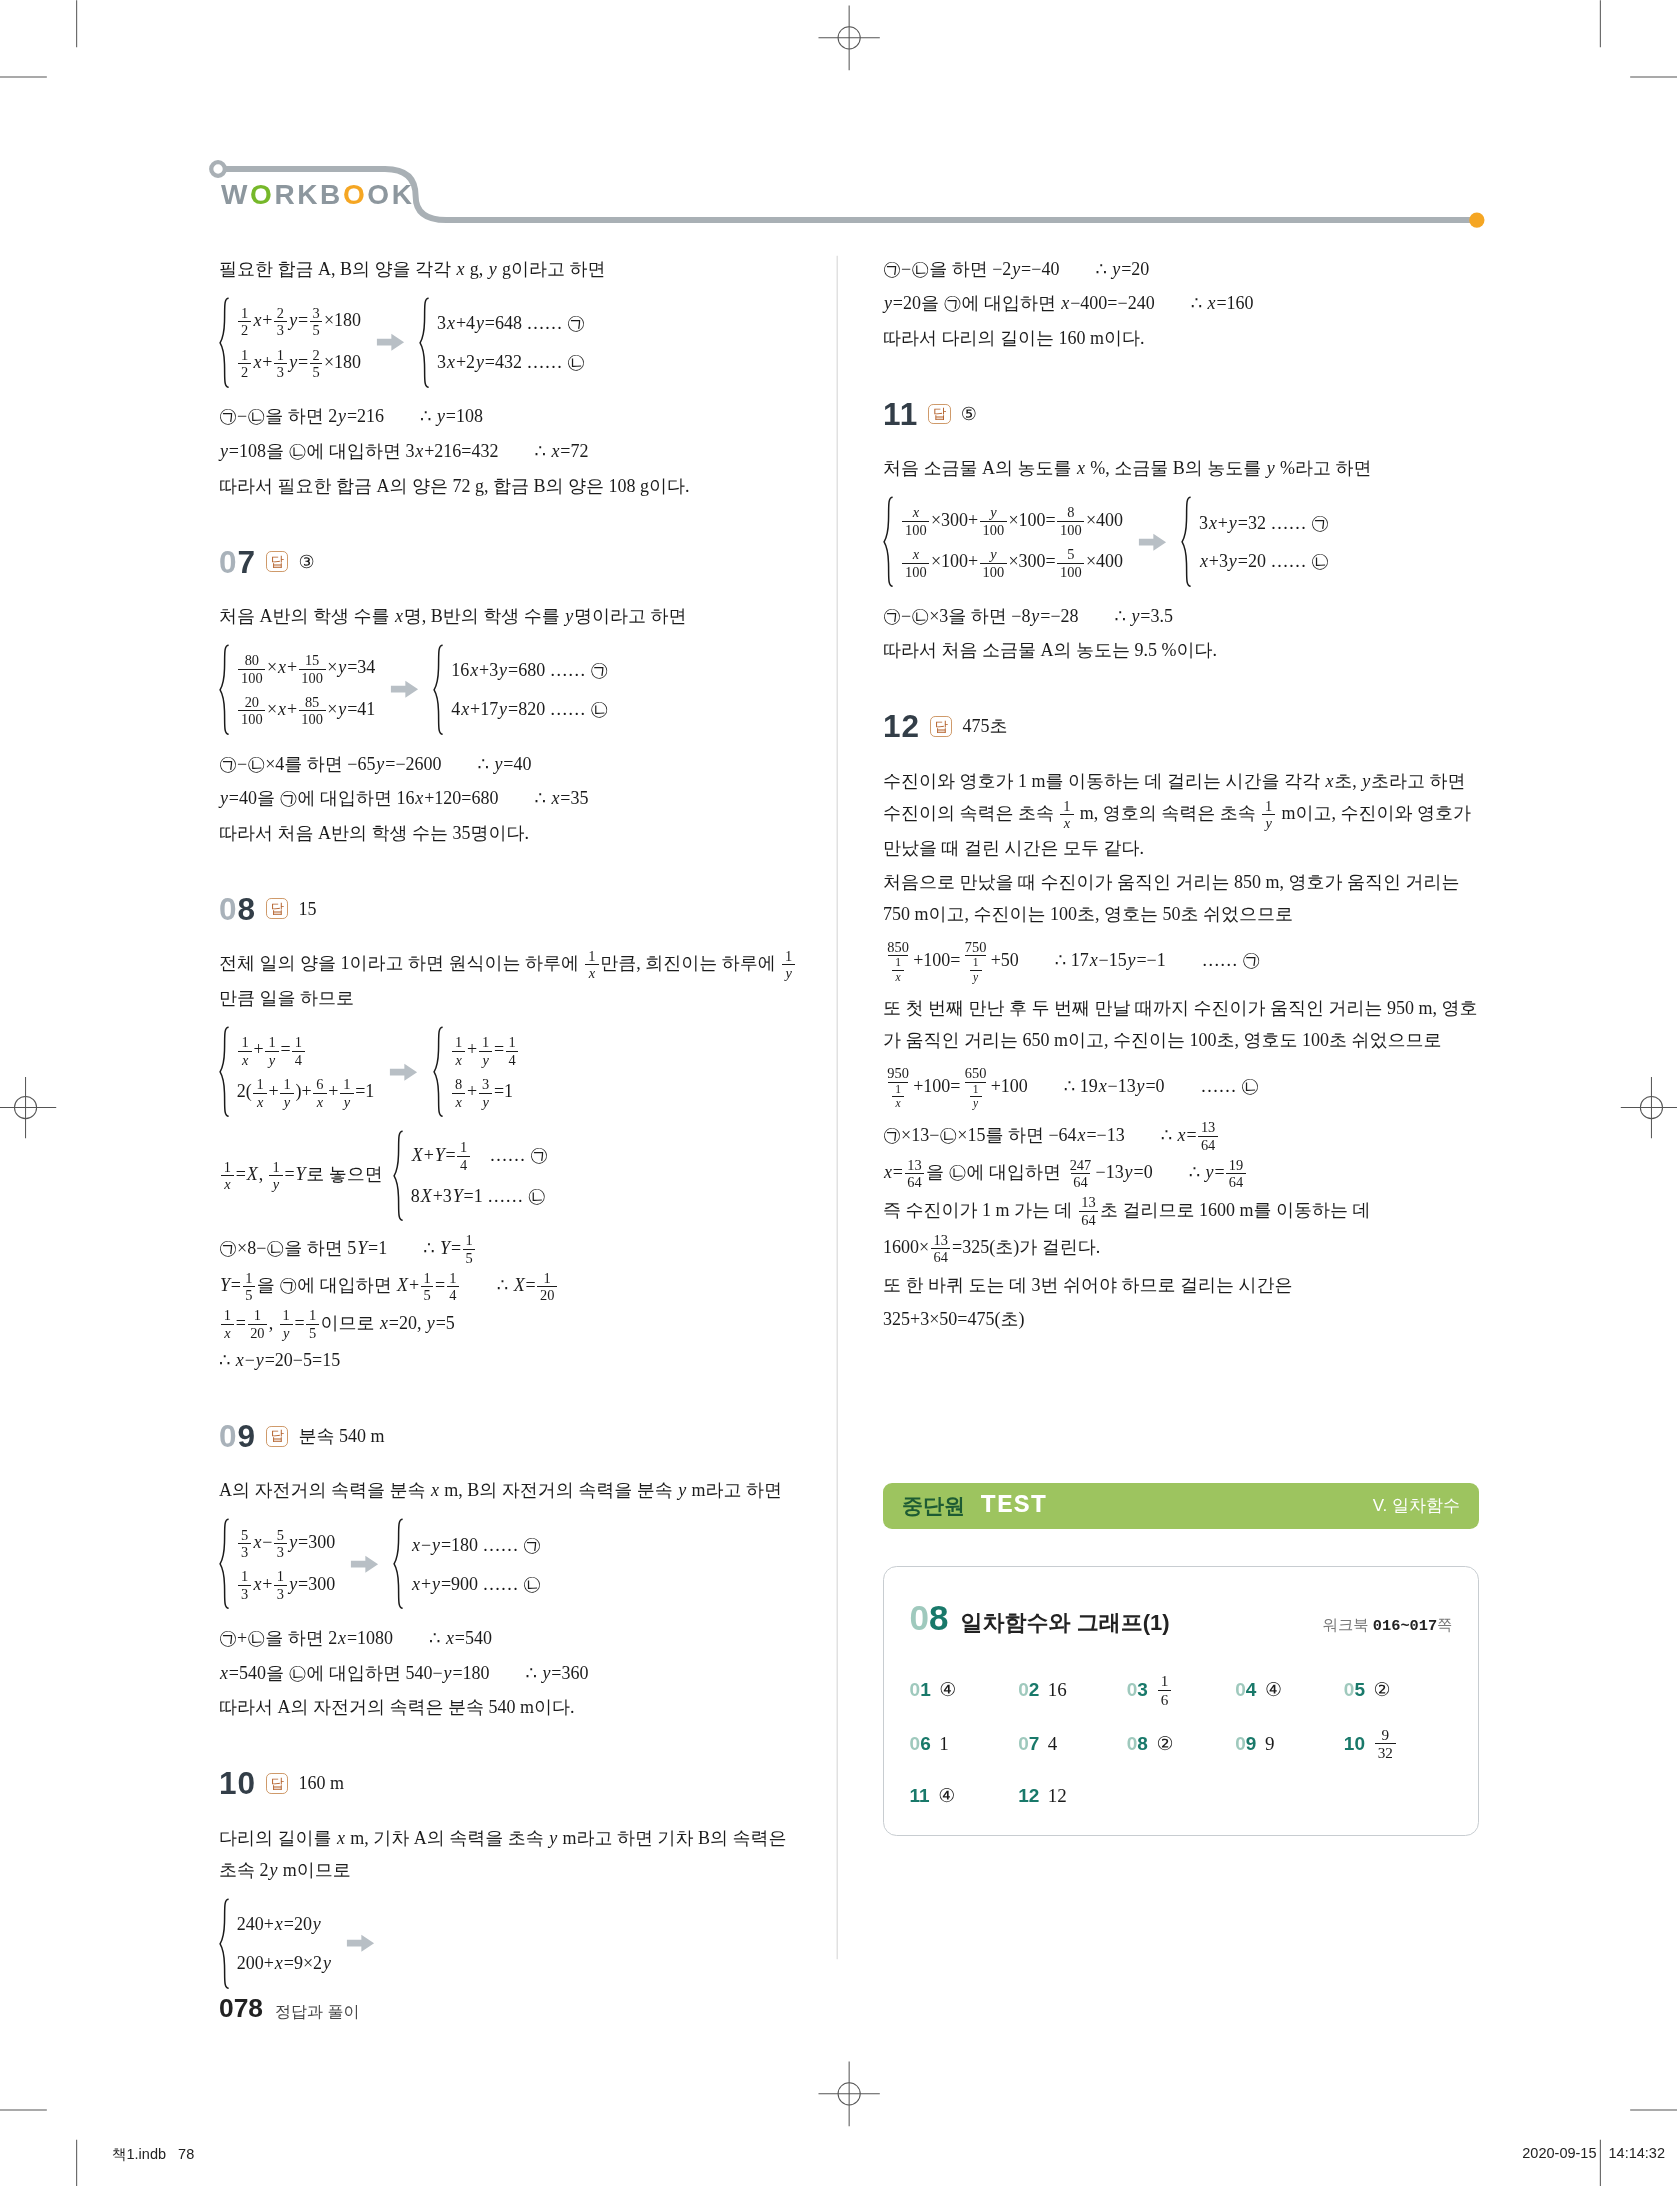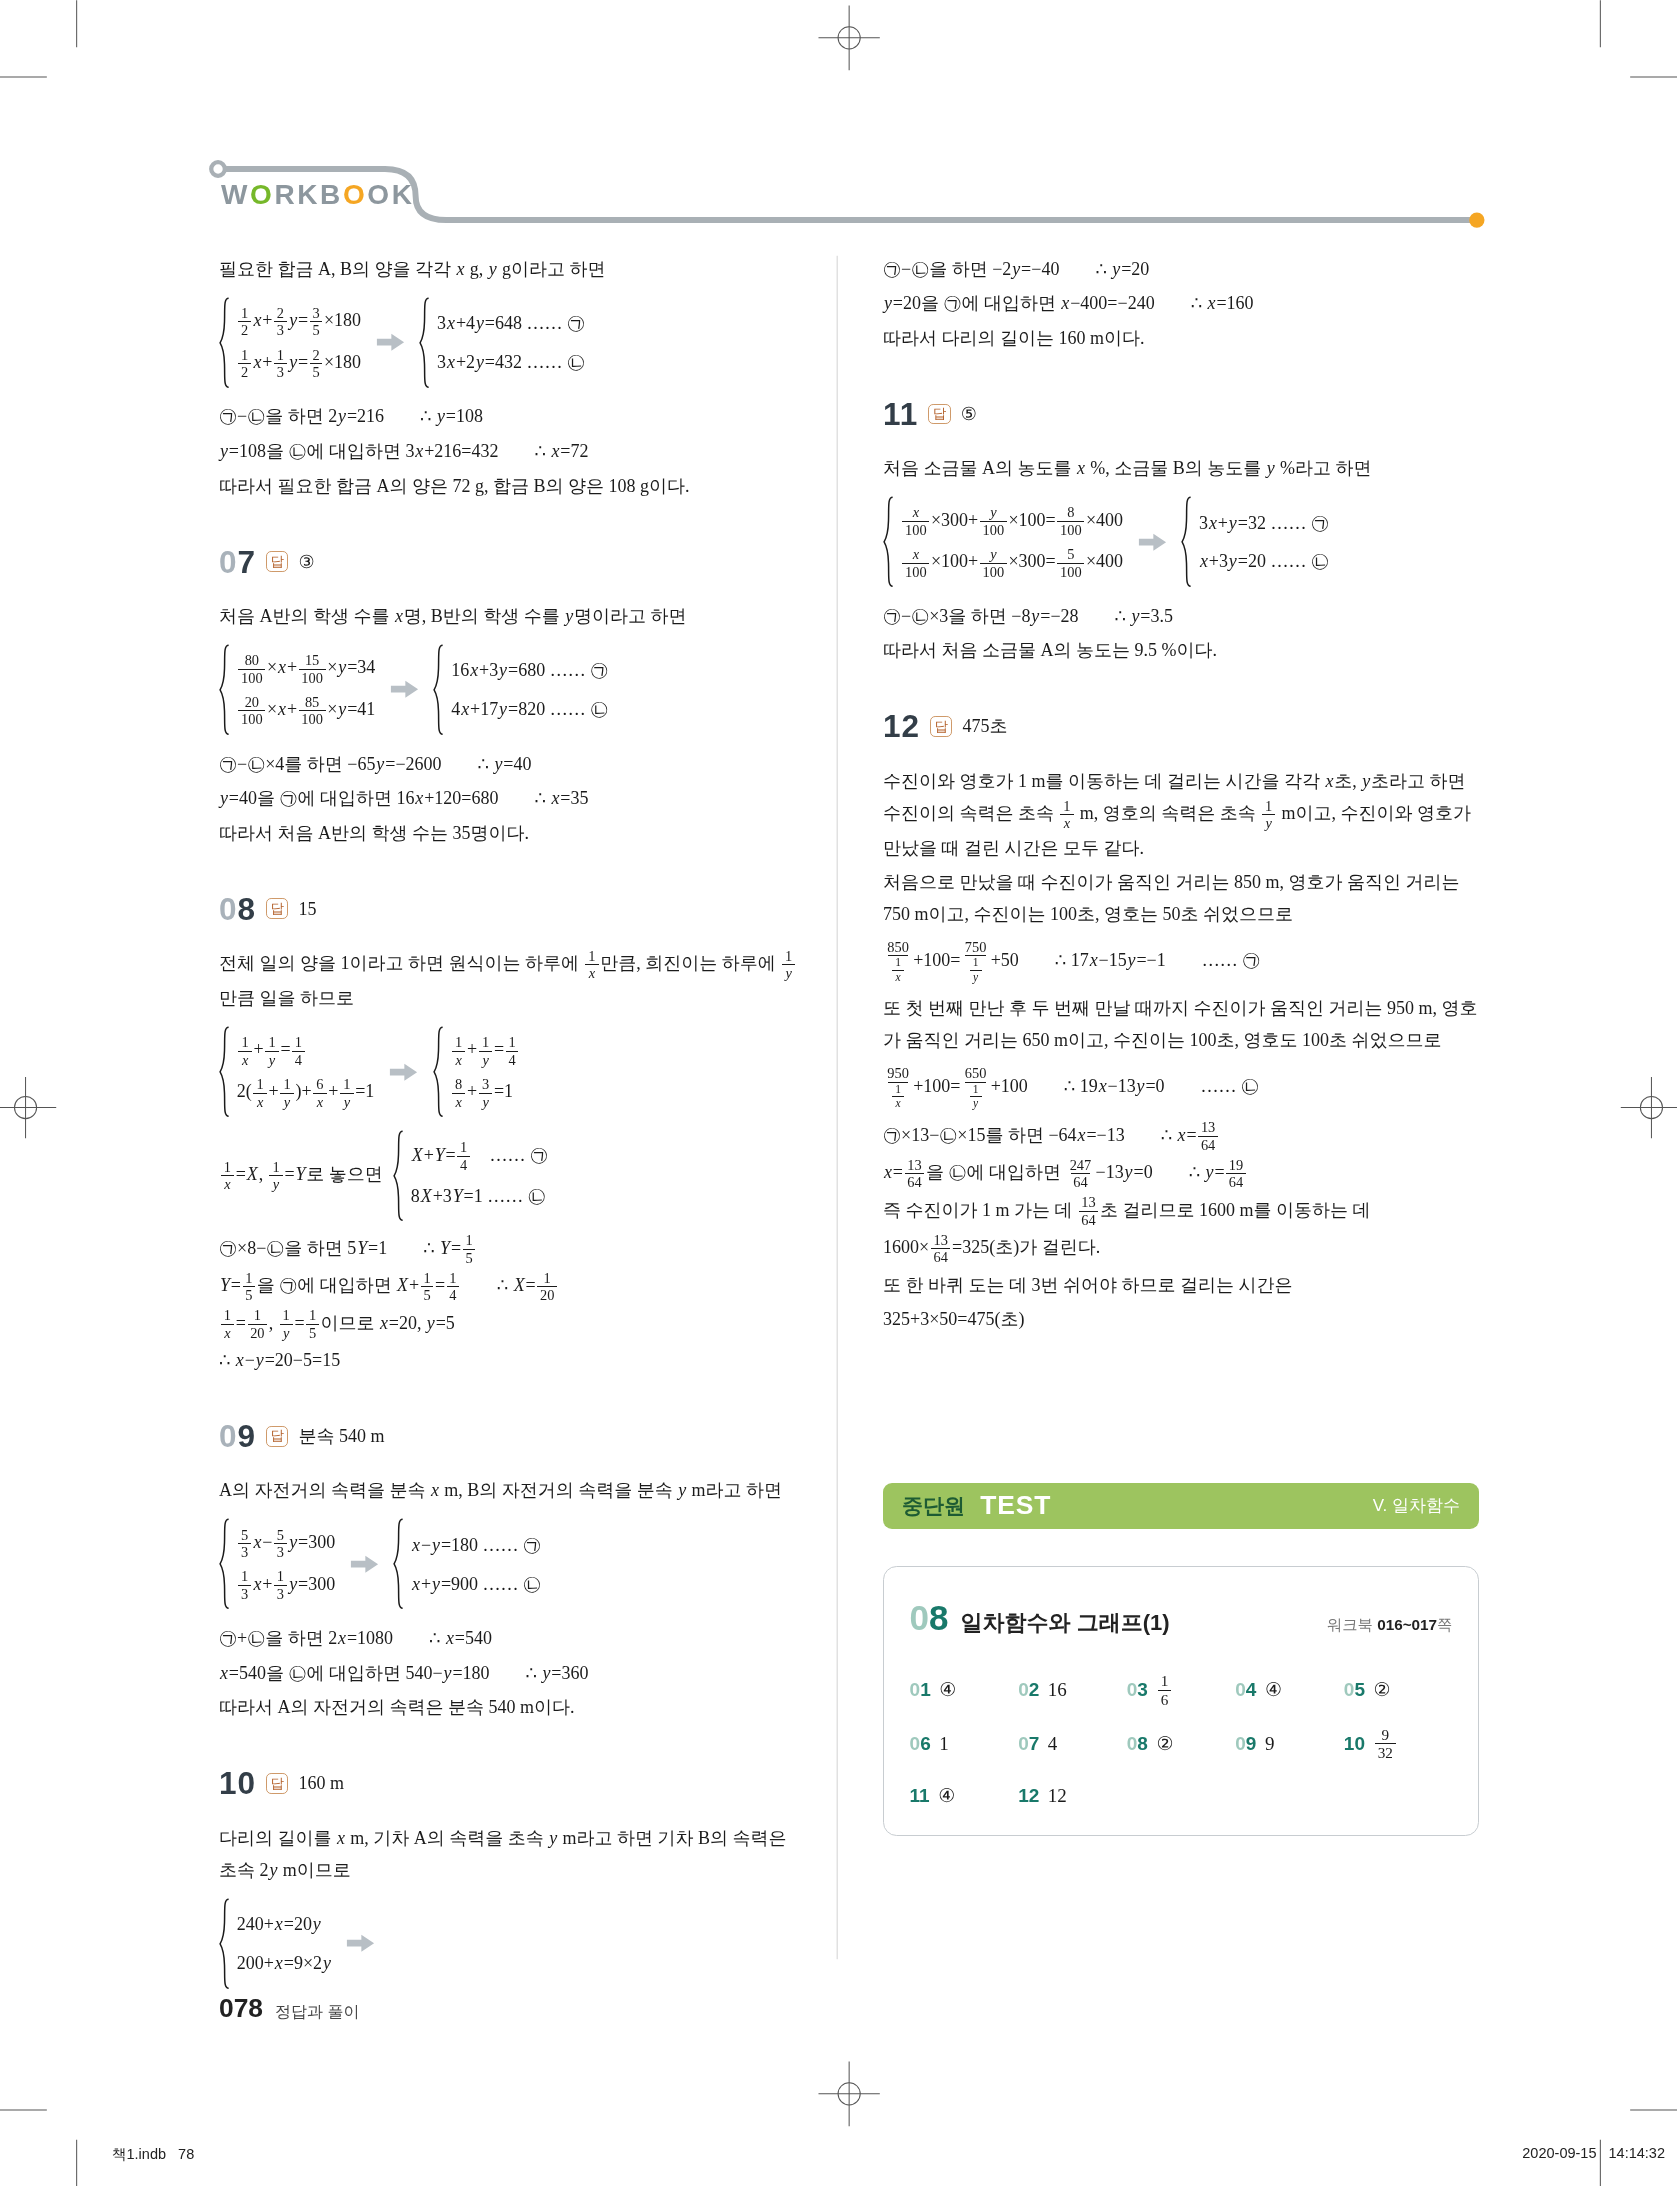--- a/index.html
+++ b/index.html
@@ -30,30 +30,30 @@
   .isys{display:flex;align-items:center;gap:10.2px;margin:10.2px 0;}
   .isys .pre{white-space:nowrap;}
   .sys{display:flex;align-items:stretch;}
   .bracesvg{width:11px;align-self:stretch;height:auto;flex:0 0 11px;}
   .lines{display:flex;flex-direction:column;justify-content:center;gap:6.8px;padding-left:6.8px;}
   .sline{white-space:nowrap;}
   .arrow-icon{display:flex;align-items:center;}
   .banner{display:flex;align-items:center;height:46px;background:#9dc45f;padding:0 19px;
           gap:15.3px;font-family:"Liberation Sans","DejaVu Sans",sans-serif;border-radius:9px;}
   .b-left{color:#1d5b33;font-weight:bold;font-size:21px;}
-  .b-title{color:#ffffff;font-weight:bold;font-size:26.4px;letter-spacing:0.9px;}
+  .b-title{color:#ffffff;font-weight:bold;font-size:26.4px;letter-spacing:0.9px;font-family:Liberation Mono, monospace;}
   .b-right{margin-left:auto;color:#ffffff;font-size:17px;}
   .ansbox{border:1.7px solid #c8cdd1;border-radius:13.6px;margin-top:37px;padding:20.4px 25.6px 22px;
           font-family:"Liberation Sans","DejaVu Sans",sans-serif;}
   .ab-head{display:flex;align-items:baseline;gap:12px;}
   .ab-num{font-size:35px;font-weight:bold;color:#19796a;}
   .ab-num .z{color:#9fc9bd;}
   .ab-title{font-size:22px;font-weight:bold;color:#222222;}
   .ab-ref{margin-left:auto;font-size:15.3px;color:#777777;}
-  .ab-ref b{color:#222222;}
+  .ab-ref b{color:#222222;font-family:Liberation Mono, monospace;}
   .ab-grid{display:grid;grid-template-columns:repeat(5,1fr);row-gap:17px;margin-top:22px;}
   .ab-cell{display:flex;align-items:center;gap:8.5px;font-size:19px;}
   .ab-qnum{color:#19796a;font-weight:bold;}
   .ab-qnum .z{color:#9fc9bd;}
   .ab-ans{color:#1b1b1b;font-family:"Liberation Serif","DejaVu Serif",serif;}
   .footer{position:absolute;left:219px;top:1993px;display:flex;align-items:baseline;gap:12px;
           font-family:"Liberation Sans","DejaVu Sans",sans-serif;}
   .fpage{font-size:26.4px;font-weight:bold;color:#222222;}
   .flabel{font-size:16px;color:#444444;}
   .print-left{position:absolute;left:112px;top:2145px;font-size:14.5px;color:#222222;

